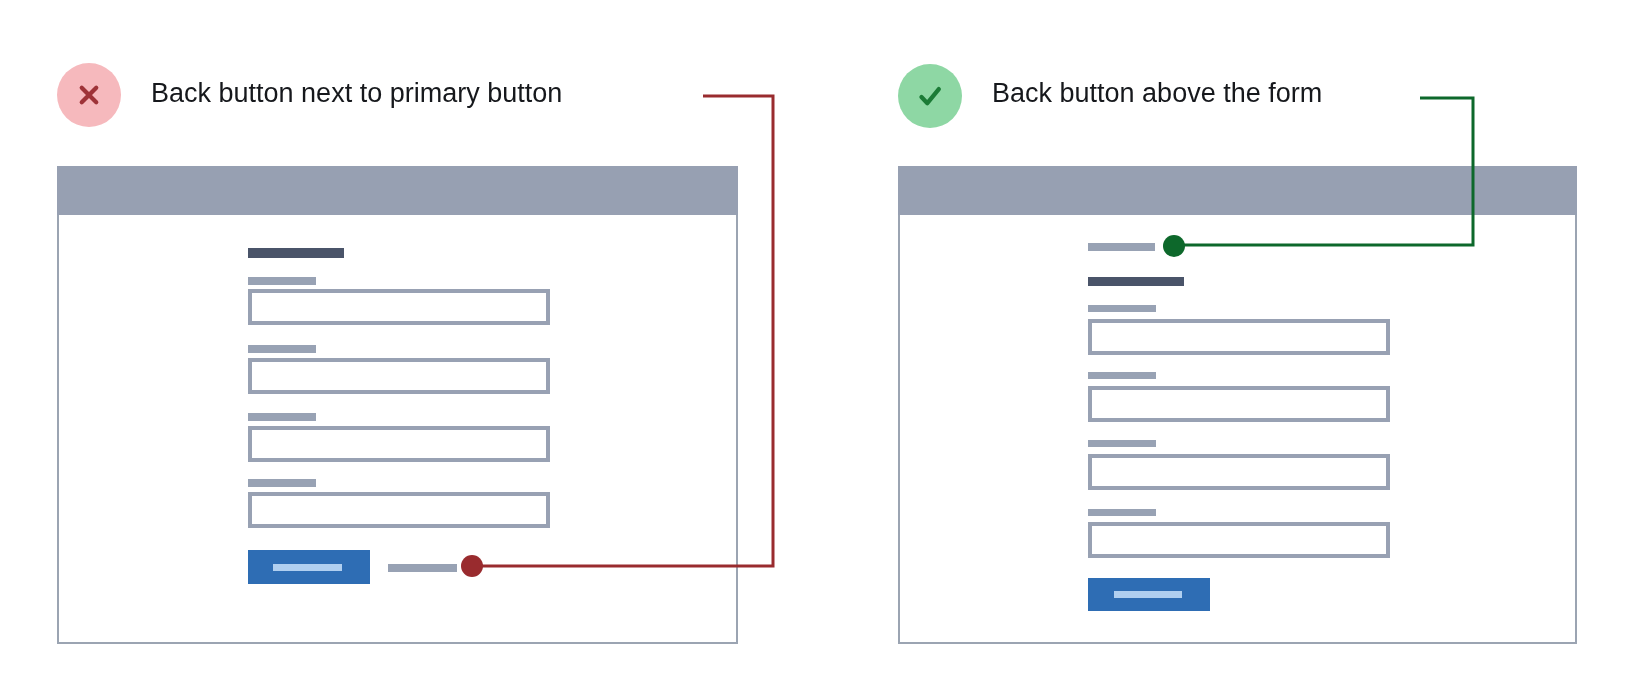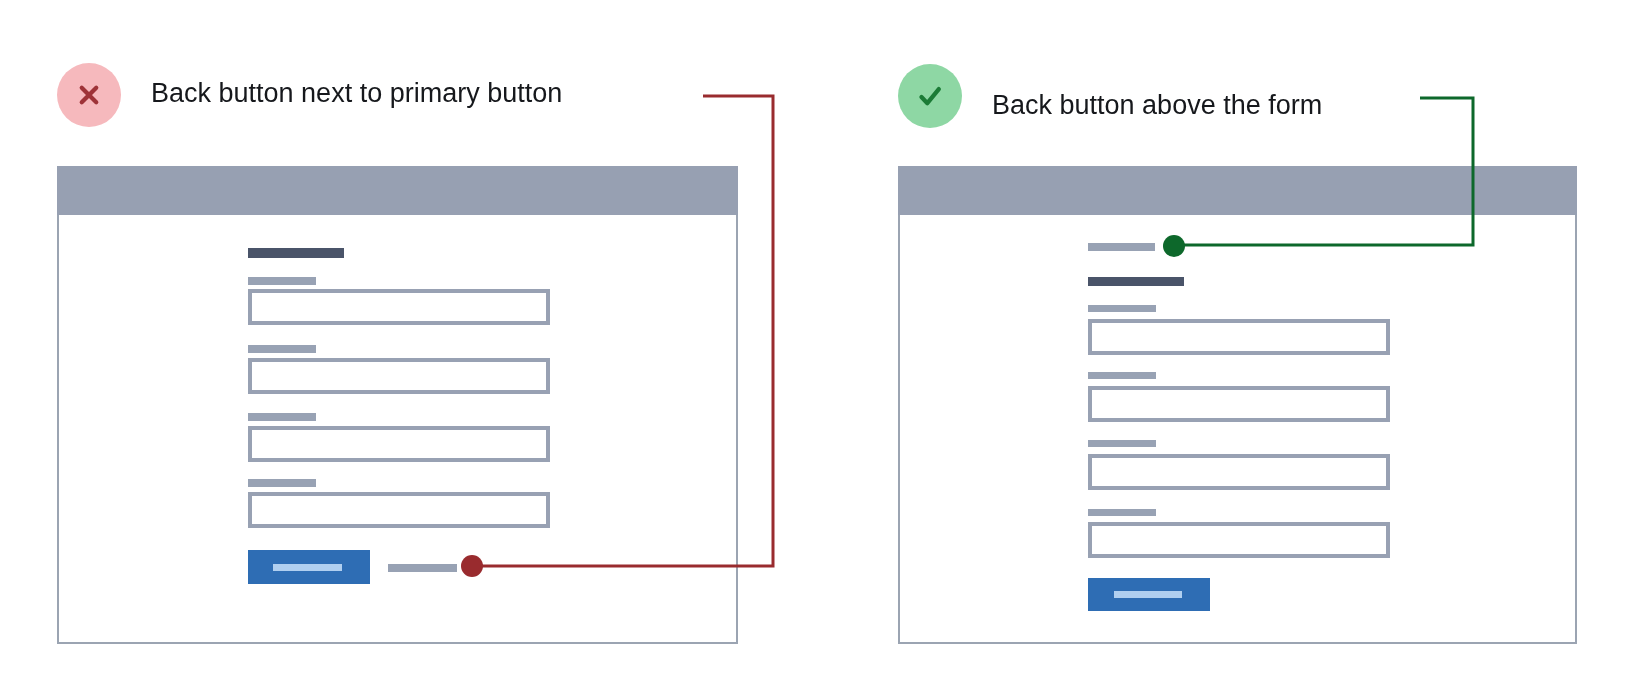--- a/index.html
+++ b/index.html
@@ -9,21 +9,21 @@
     border-radius:24px;
   }
   
   .badge{position:absolute;width:64px;height:64px;border-radius:50%;
     display:flex;align-items:center;justify-content:center;}
   .badge.bad{left:57px;top:63px;background:#f6b9bd;}
   .badge.good{left:898px;top:64px;background:#8ed7a4;}
   .badge svg{display:block;}
   .callout-label{position:absolute;top:77px;font-size:27px;line-height:32px;color:#16181c;white-space:nowrap;}
   .callout-label.bad{left:151px;}
-  .callout-label.good{left:992px;margin-top:12px;}
+  .callout-label.good{left:992px;}
   
   .window{position:absolute;top:166px;height:478px;background:#ffffff;
     border:2px solid #9ba4b2;box-sizing:border-box;}
   .window.bad{left:57px;width:681px;}
   .window.good{left:898px;width:679px;}
   .window-header{position:absolute;left:-2px;top:-2px;right:-2px;height:49px;background:#97a0b2;}
   .title-bar{position:absolute;background:#4a5469;}
   .ph-bar{position:absolute;background:#98a2b4;}
   .input-mock{position:absolute;width:302px;height:36px;border:4px solid #98a1b3;
     background:#ffffff;box-sizing:border-box;}

